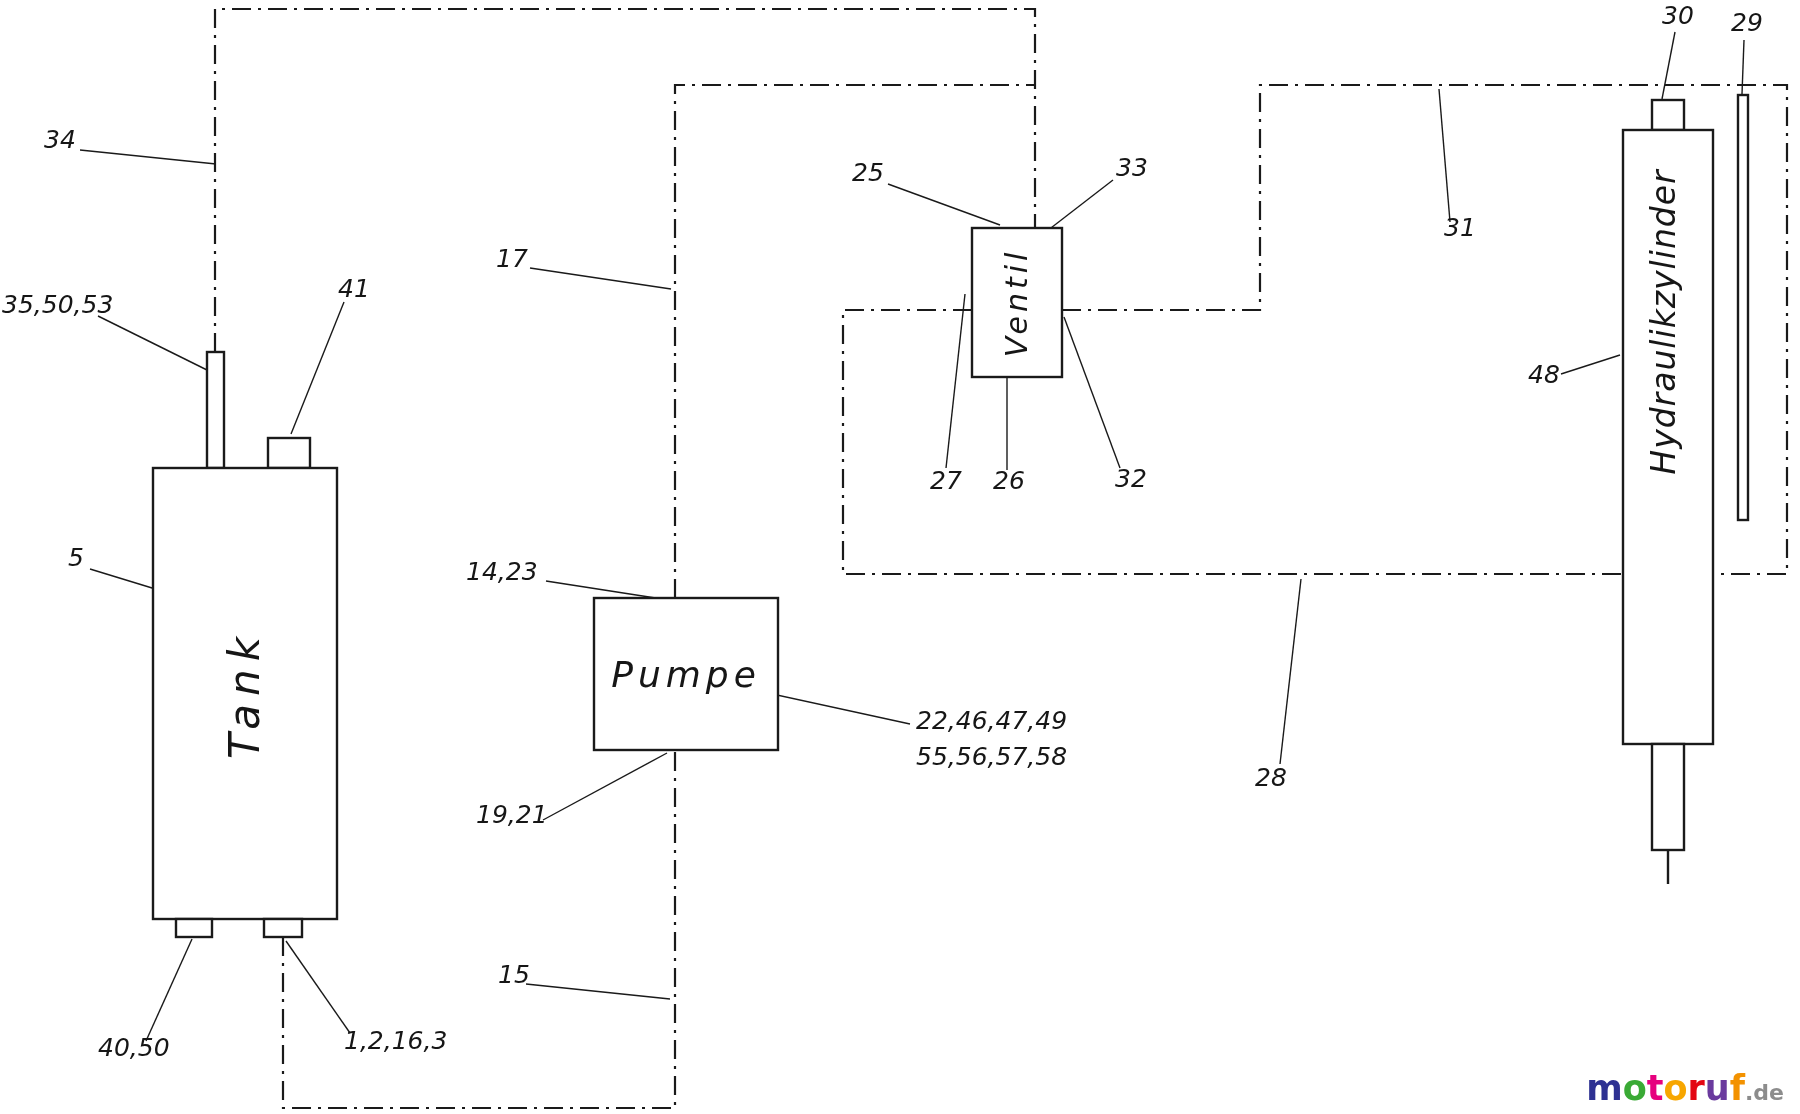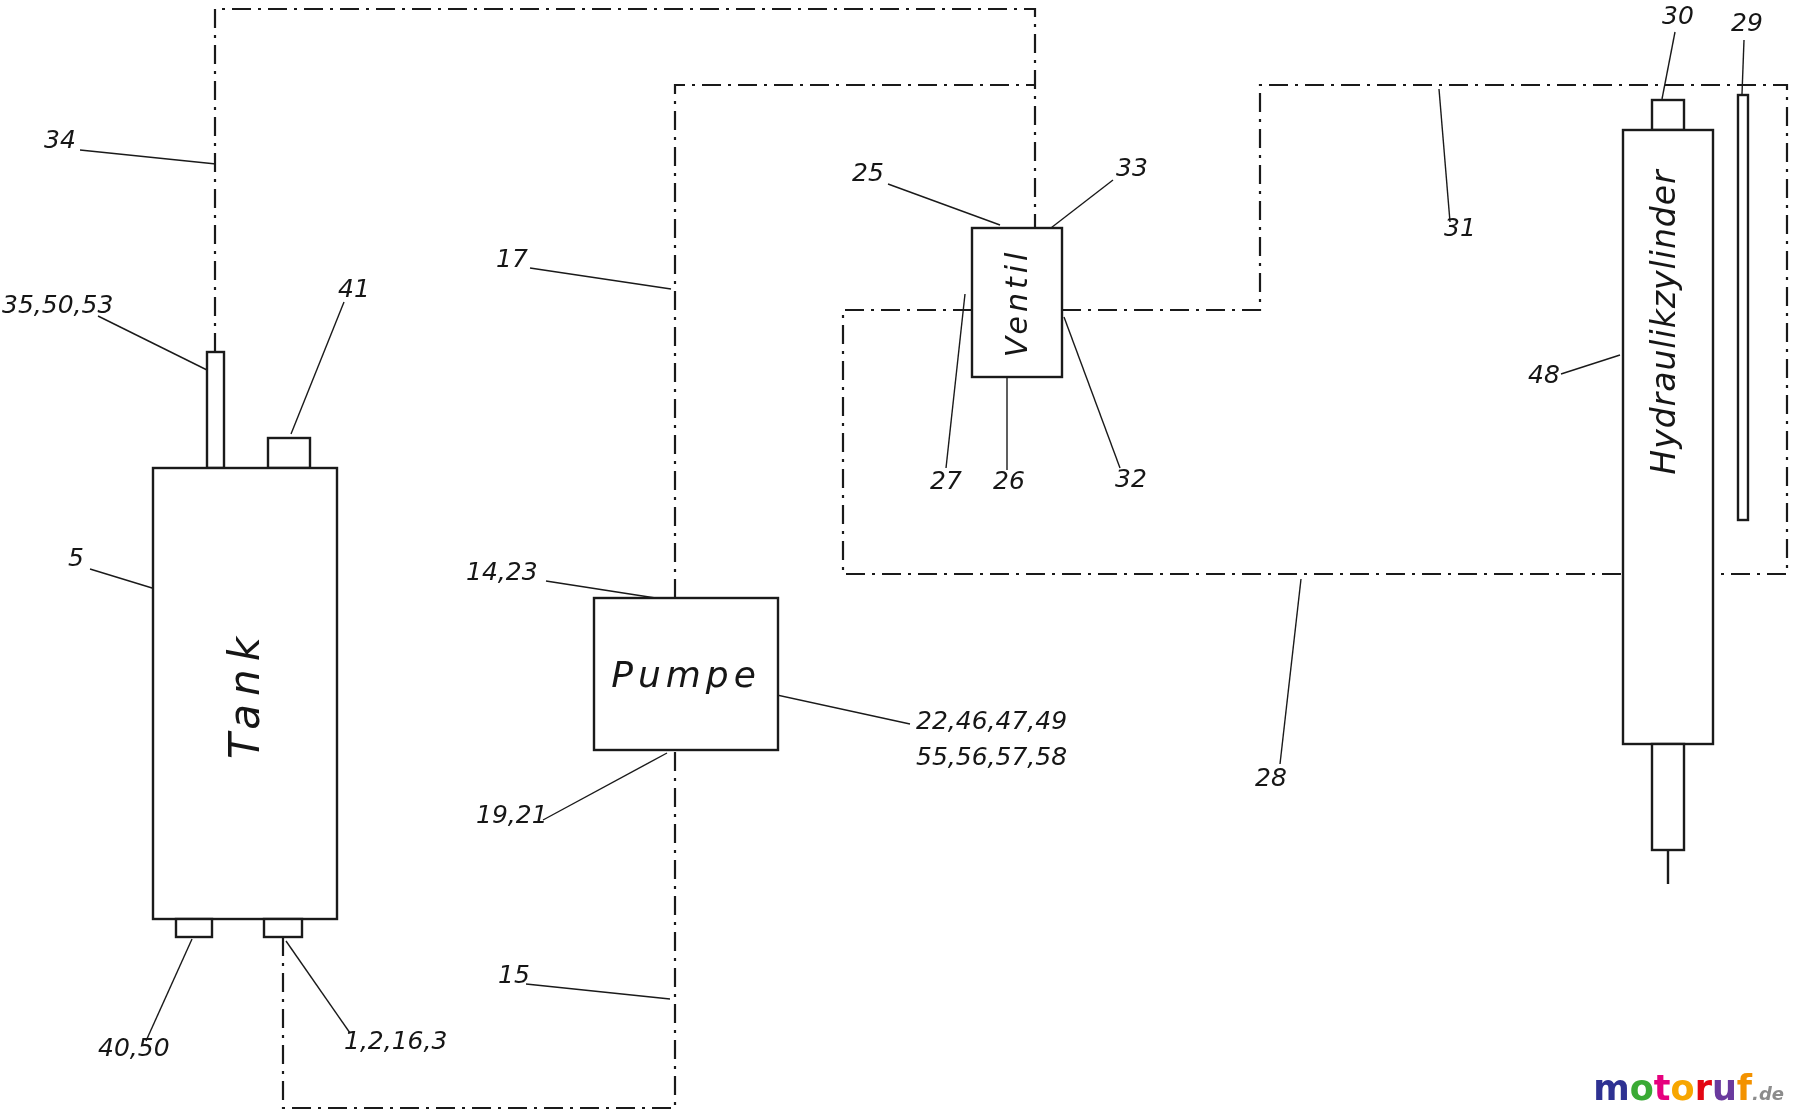--- a/index.html
+++ b/index.html
@@ -20,21 +20,21 @@
   .t-tank{font-size:42px;letter-spacing:8px;}
   .t-pumpe{font-size:36px;letter-spacing:5px;}
   .t-ventil{font-size:30px;letter-spacing:4px;}
   .t-zyl{font-size:33px;letter-spacing:1px;}
   .logo{
     position:absolute;right:16px;bottom:8px;
     font-family:"DejaVu Sans",sans-serif;
     font-weight:bold;font-size:35px;line-height:1;
     white-space:nowrap;
   }
-  .logo .suffix{font-size:18px;font-weight:bold;font-style:italic;}
+  .logo .suffix{font-size:22px;font-weight:bold;}
 </style>
 </head>
 <body>
 
 <div class="stage">
   <svg width="1800" height="1114" viewBox="0 0 1800 1114">
 
     <g>
       <path class="dash" d="M 215 352 L 215 9 L 1035 9 L 1035 228"></path>
       <path class="dash" d="M 675 598 L 675 85 L 1035 85"></path>

